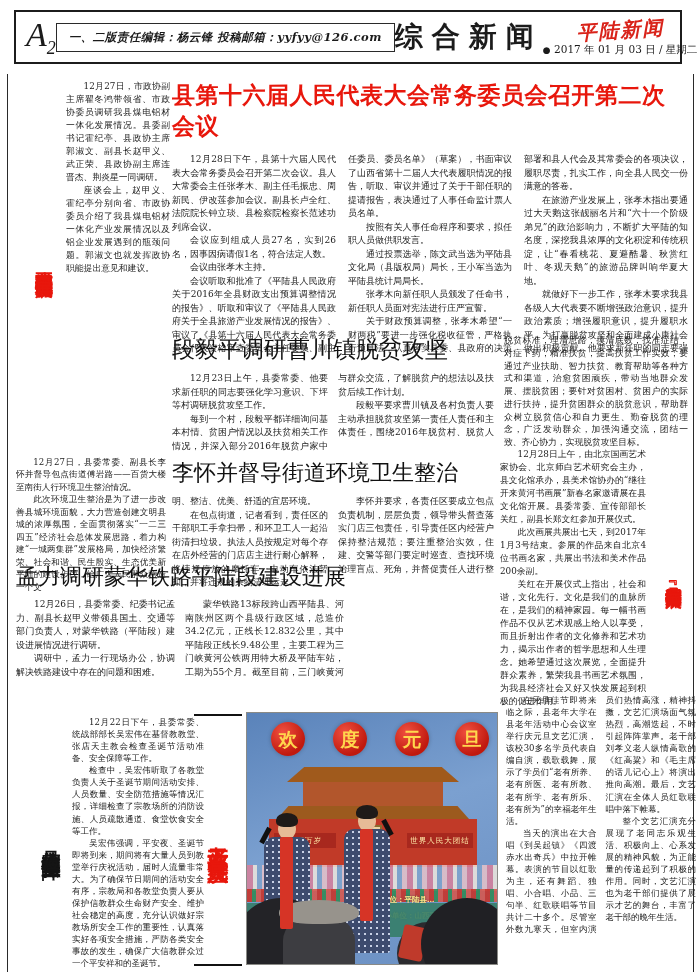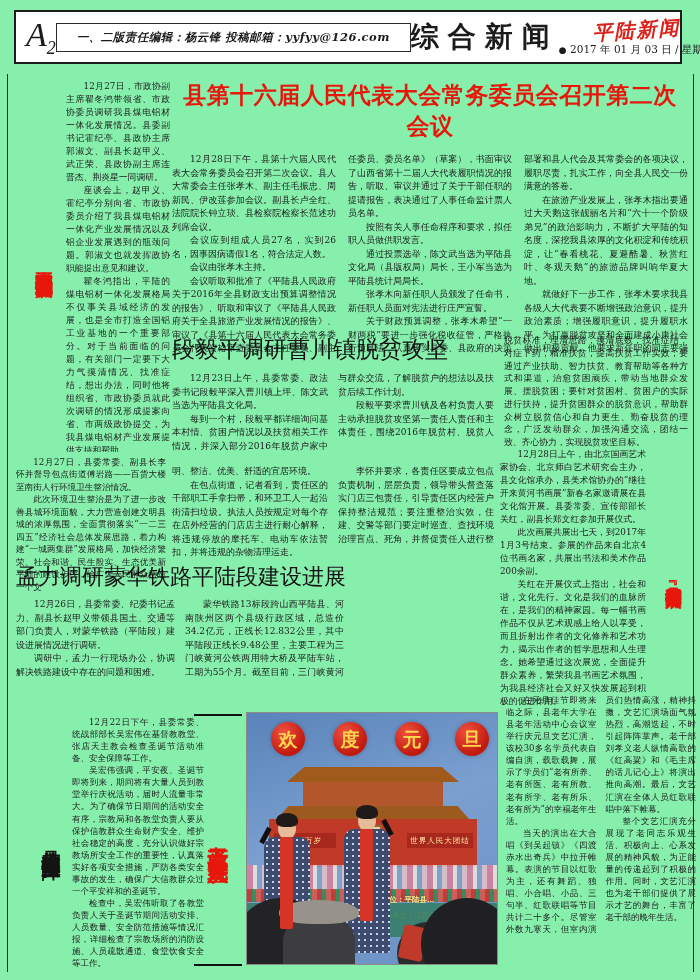--- a/index.html
+++ b/index.html
@@ -1,30 +1,30 @@
 <!DOCTYPE html>
 <html lang="zh"><head>
 <meta charset="utf-8">
 <style>
   html,body{margin:0;padding:0;background:#e9e9e6;}
   .page{
     position:relative;width:700px;height:980px;margin:0 auto;
-    background:#86efac;color:#1b1b1b;overflow:hidden;
+    background:#ffffff;color:#1b1b1b;overflow:hidden;
     font-family:"DejaVu Serif","Liberation Serif",serif;
   }
   
   .masthead{
     position:absolute;left:14px;top:10px;width:668px;height:54px;
     border:2px solid #1c1c1c;display:flex;align-items:center;
     justify-content:space-between;padding:0 10px;box-sizing:border-box;background:#fff;
   }
   .page-no{font-style:italic;font-size:34px;line-height:1;font-family:"Liberation Serif",serif;}
   .page-no .sub{font-size:18px;vertical-align:sub;}
   .editor-box{
-    border:1.5px solid #2a2a2a;padding:6px 20px;font-size:11.5px;font-style:italic;
+    border:1.5px solid #2a2a2a;padding:6px 12px;font-size:11.5px;font-style:italic;
     font-weight:bold;letter-spacing:.5px;white-space:nowrap;
   }
   .section-title{
     font-family:"DejaVu Sans","Liberation Sans",sans-serif;
     font-size:28px;font-weight:bold;letter-spacing:9px;white-space:nowrap;
   }
   .brand{text-align:center;line-height:1.1;}
   .brand-name{
     color:#d9231a;font-size:20px;font-weight:bold;font-style:italic;
     transform:rotate(-4deg);letter-spacing:2px;
@@ -33,21 +33,21 @@
   .date-line .dot{font-size:9px;}
   
   .rule-v{position:absolute;top:74px;bottom:8px;width:1px;background:#2a2a2a;}
   .rule-left{left:7px;} .rule-right{right:6px;}
   
   .body-text{font-size:9px;line-height:1.5;text-align:justify;overflow:hidden;}
   .para{margin:0;text-indent:2em;}
   .cont{margin:0;text-indent:0;}
   .head-red{
     color:#e8170c;font-family:"DejaVu Sans","Liberation Sans",sans-serif;
-    font-weight:bold;text-align:center;
+    font-weight:bold;
   }
   .head-black{
     color:#111;font-family:"DejaVu Sans","Liberation Sans",sans-serif;
     font-weight:400;
   }
   .v-head{
     writing-mode:vertical-rl;text-orientation:upright;font-weight:bold;
     display:flex;align-items:center;justify-content:center;
   }
   
@@ -174,21 +174,20 @@
   </header>
 
   <div class="rule-v rule-left"></div>
   <div class="rule-v rule-right"></div>
 
   <section class="art-zhengxie">
     <div class="v-head">省市政协委员调研我县煤电铝材一体化发展</div>
     <div class="body-text">
       <p class="para">12月27日，市政协副主席翟冬鸿带领省、市政协委员调研我县煤电铝材一体化发展情况。县委副书记霍纪亭、县政协主席郭淑文、副县长赵甲义、武正荣、县政协副主席连晋杰、荆炎星一同调研。</p>
       <p class="para">座谈会上，赵甲义、霍纪亭分别向省、市政协委员介绍了我县煤电铝材一体化产业发展情况以及铝企业发展遇到的瓶颈问题。郭淑文也就发挥政协职能提出意见和建议。</p>
-      <p class="para">翟冬鸿指出，平陆的煤电铝材一体化发展格局不仅事关县域经济的发展，也是全市打造全国铝工业基地的一个重要部分。对于当前面临的问题，有关部门一定要下大力气摸清情况、找准症结，想出办法，同时他将组织省、市政协委员就此次调研的情况形成提案向省、市两级政协提交，为我县煤电铝材产业发展提供支持和帮助。</p>
     </div>
   </section>
 
   <section class="art-lihuai-intro">
     <div class="body-text">
       <p class="para">12月27日，县委常委、副县长李怀并督导包点街道傅岩路——百货大楼至南街人行环境卫生整治情况。</p>
       <p class="para">此次环境卫生整治是为了进一步改善县城环境面貌，大力营造创建文明县城的浓厚氛围，全面贯彻落实“一二三四五”经济社会总体发展思路，着力构建“一城两集群”发展格局，加快经济繁荣、社会和谐、民生殷实、生态优美新平陆的建设步伐，给广大人民群众营造一个文</p>
     </div>
   </section>
 
@@ -205,31 +204,32 @@
       <p class="para">关于财政预算调整，张孝木希望“一财两税”要进一步强化税收征管，严格执行预算法，认真落实县委、县政府的决策部署和县人代会及其常委会的各项决议，履职尽责，扎实工作，向全县人民交一份满意的答卷。</p>
       <p class="para">在旅游产业发展上，张孝木指出要通过大天鹅这张靓丽名片和“六十一个阶级弟兄”的政治影响力，不断扩大平陆的知名度，深挖我县浓厚的文化积淀和传统积淀，让“春看桃花、夏避酷暑、秋赏红叶、冬观天鹅”的旅游品牌叫响华夏大地。</p>
       <p class="para">就做好下一步工作，张孝木要求我县各级人大代表要不断增强政治意识，提升政治素质；增强履职意识，提升履职水平，为打赢脱贫攻坚和全面建成小康社会做出积极贡献。他要求新任职的同志要强化学习意识，强化发展意识，强化廉洁意识，为建设经济繁荣、社会和谐、民生殷实、生态优美的新平陆做出积极贡献。</p>
     </div>
   </section>
 
   <section class="art-duan">
     <div class="duan-left">
       <h2 class="head-black" style="margin:0;">段毅平调研曹川镇脱贫攻坚</h2>
       <div class="cols2 body-text">
-        <p class="para">12月23日上午，县委常委、政法委书记段毅平深入曹川镇上坪、陈文武当选为平陆县文化局。</p>
+        <p class="para">12月23日上午，县委常委、他要求新任职的同志要强化学习意识、下坪等村调研脱贫攻坚工作。</p>
         <p class="para">每到一个村，段毅平都详细询问基本村情、贫困户情况以及扶贫相关工作情况，并深入部分2016年脱贫户家中与群众交流，了解脱贫户的想法以及扶贫后续工作计划。</p>
         <p class="para">段毅平要求曹川镇及各村负责人要主动承担脱贫攻坚第一责任人责任和主体责任，围绕2016年脱贫村、脱贫人口目标，加强与县直相关部门对接，狠抓扶贫项目和各项措施落实；要对照</p>
       </div>
     </div>
     <div class="duan-right">
       <p class="cont">脱贫标准，理清思路，摸清底数，找准症结，对症下药，精准扶贫，提高扶贫工作实效；要通过产业扶助、智力扶贫、教育帮助等各种方式和渠道，治愈贫困顽疾，带动当地群众发展、摆脱贫困；要针对贫困村、贫困户的实际进行扶持，提升贫困群众的脱贫意识，帮助群众树立脱贫信心和自力更生、勤奋脱贫的理念，广泛发动群众，加强沟通交流，团结一致、齐心协力，实现脱贫攻坚目标。</p>
     </div>
   </section>
 
   <section class="art-lihuai-main">
+    <h2 class="head-black" style="margin:0;">李怀并督导街道环境卫生整治</h2>
     <div class="cols2 body-text">
       <p class="cont">明、整洁、优美、舒适的宜居环境。</p>
       <p class="para">在包点街道，记者看到，责任区的干部职工手拿扫帚，和环卫工人一起沿街清扫垃圾。执法人员按规定对每个存在店外经营的门店店主进行耐心解释，将违规停放的摩托车、电动车依法暂扣，并将违规的杂物清理运走。</p>
       <p class="para">李怀并要求，各责任区要成立包点负责机制，层层负责，领导带头督查落实门店三包责任，引导责任区内经营户保持整洁规范；要注重整治实效，住建、交警等部门要定时巡查、查找环境治理盲点、死角，并督促责任人进行整治，着力解决“驻、乱、差”现象，建设生态宜居城市环境。</p>
     </div>
   </section>
 
   <section class="art-mengli">
     <div class="mengli-main">
       <h2 class="head-black" style="margin:0;">孟力调研蒙华铁路平陆段建设进展</h2>
@@ -247,22 +247,22 @@
       <p class="para">此次画展共展出七天，到2017年1月3号结束。参展的作品来自北京4位书画名家，共展出书法和美术作品200余副。</p>
       <p class="para">关红在开展仪式上指出，社会和谐，文化先行。文化是我们的血脉所在，是我们的精神家园。每一幅书画作品不仅从艺术观感上给人以享受，而且折射出作者的文化修养和艺术功力，揭示出作者的哲学思想和人生理念。她希望通过这次展览，全面提升群众素养，繁荣我县书画艺术氛围，为我县经济社会又好又快发展起到积极的促进作用。</p>
     </div>
     <div class="v-head">我县『继往开来黄河书画展』开展</div>
   </section>
 
   <section class="art-wu">
     <div class="v-head">吴宏伟检查教堂安全保障</div>
     <div class="body-text">
       <p class="para">12月22日下午，县委常委、统战部部长吴宏伟在基督教教堂、张店天主教会检查圣诞节活动准备、安全保障等工作。</p>
+      <p class="para">检查中，吴宏伟听取了各教堂负责人关于圣诞节期间活动安排、人员数量、安全防范措施等情况汇报，详细检查了宗教场所的消防设施、人员疏散通道、食堂饮食安全等工作。</p>
       <p class="para">吴宏伟强调，平安夜、圣诞节即将到来，期间将有大量人员到教堂举行庆祝活动，届时人流量非常大。为了确保节日期间的活动安全有序，宗教局和各教堂负责人要从保护信教群众生命财产安全、维护社会稳定的高度，充分认识做好宗教场所安全工作的重要性，认真落实好各项安全措施，严防各类安全事故的发生，确保广大信教群众过一个平安祥和的圣诞节。</p>
-      <p class="para">检查中，吴宏伟听取了各教堂负责人关于圣诞节期间活动安排、人员数量、安全防范措施等情况汇报，详细检查了宗教场所的消防设施、人员疏散通道、食堂饮食安全等工作。</p>
     </div>
   </section>
 
   <div class="v-head v-head-lao">老干部欢聚一堂庆元旦</div>
 
   <figure class="photo" style="margin:0;">
     <div class="bcir bc0">欢</div>
     <div class="bcir bc1">度</div>
     <div class="bcir bc2">元</div>
     <div class="bcir bc3">旦</div>

